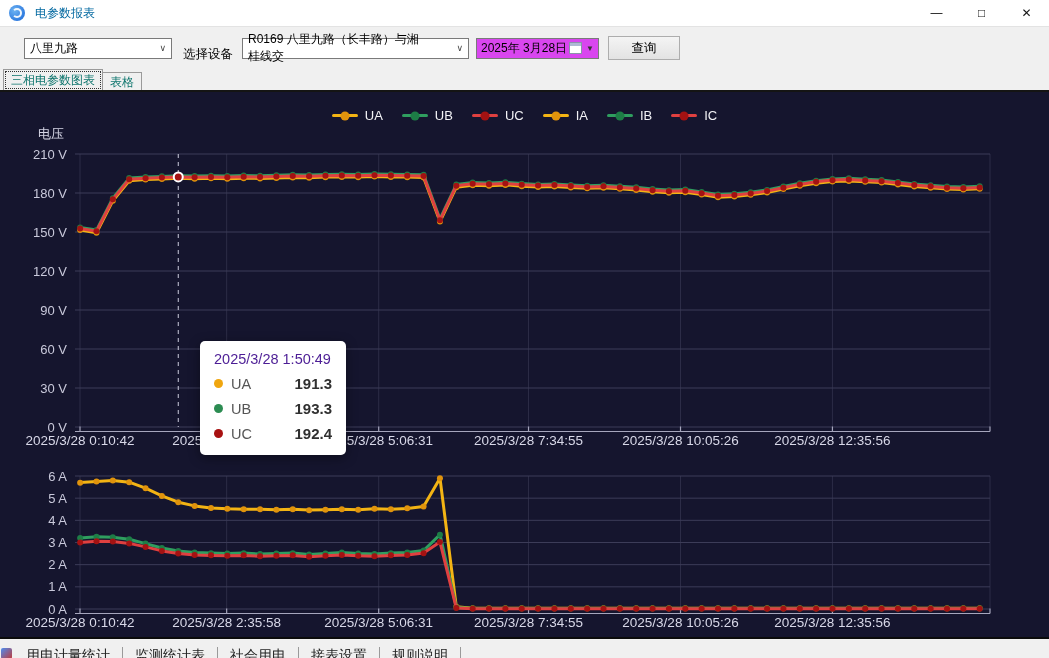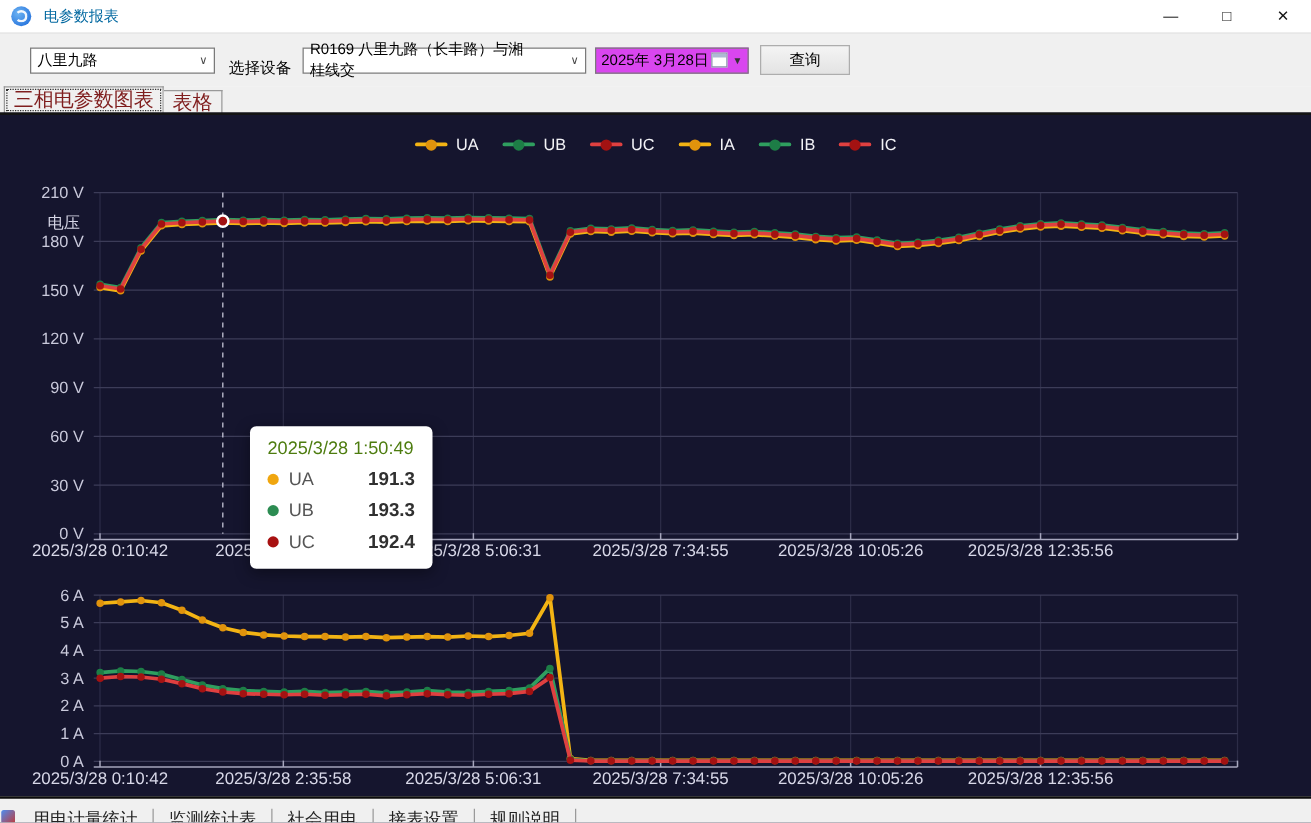--- a/index.html
+++ b/index.html
@@ -31,41 +31,41 @@
   .cal-icon{width:13px;height:12px;border:1px solid #8a93ab;background:#fff;position:relative;
     margin-left:auto;box-sizing:border-box;}
   .cal-icon::before{content:"";position:absolute;left:0;top:0;right:0;height:3px;background:#aeb9d4;}
   .dp-arrow{font-size:8px;color:#333;margin-left:4px;}
   .btn-query{width:70px;height:22px;margin-left:9px;background:linear-gradient(#f4f4f4,#e3e3e3);
     border:1px solid #adadad;font-size:12.5px;color:#000;display:flex;align-items:center;
     justify-content:center;}
 
   
   .tabstrip{height:22px;background:#f0f0f0;display:flex;align-items:flex-end;padding-left:3px;}
-  .tab{box-sizing:border-box;padding:0 7px;font-size:16px;color:#7f1d1d;display:flex;align-items:center;
+  .tab{box-sizing:border-box;padding:0 7px;font-size:12px;color:#0f766e;display:flex;align-items:center;
     background:#f0f0f0;border:1px solid #9a9a9a;border-bottom:none;}
   .tab.active{height:22px;outline:1px dotted #333;outline-offset:-3px;}
   .tab.inactive{height:19px;border-left:none;}
 
   
   .chart-panel{position:absolute;top:90px;left:0;width:1049px;height:547px;background:#15152e;
     border-top:2px solid #141414;box-sizing:content-box;}
   .legend{position:absolute;top:16px;left:0;width:100%;display:flex;justify-content:center;
     gap:19px;z-index:3;}
   .legend-item{display:flex;align-items:center;gap:7px;color:#f2f2f6;font-size:13px;}
   .legend-line{width:26px;height:3px;border-radius:2px;position:relative;}
   .legend-dot{position:absolute;left:50%;top:50%;transform:translate(-50%,-50%);
     width:9px;height:9px;border-radius:50%;}
-  .axis-title{position:absolute;top:33px;left:38px;color:#d6d6e6;font-size:13px;z-index:2;margin-top:44px;}
+  .axis-title{position:absolute;top:33px;left:38px;color:#d6d6e6;font-size:13px;z-index:2;}
   #charts{position:absolute;left:0;top:0;width:1049px;height:547px;}
 
   
   .tooltip{position:absolute;left:200px;top:249px;width:146px;background:#ffffff;border-radius:5px;
     box-shadow:0 3px 12px rgba(0,0,0,.4);padding:10px 14px 13px 14px;z-index:5;box-sizing:border-box;}
-  .tt-title{font-size:14.5px;color:#4d7c0f;}
+  .tt-title{font-size:14.5px;color:#4c1d95;}
   .tt-row{display:flex;align-items:center;margin-top:8px;font-size:14.5px;color:#555;}
   .tt-dot{width:9px;height:9px;border-radius:50%;margin-right:8px;flex:0 0 auto;}
   .tt-val{margin-left:auto;font-weight:bold;color:#303030;font-size:15px;}
 
   
   .bottom{position:absolute;top:637px;left:0;width:1049px;height:21px;background:#f0f0f0;
     border-top:2px solid #0b0b0b;overflow:hidden;box-sizing:content-box;}
   .bottom-tabs{position:absolute;top:8px;left:14px;display:flex;font-size:14px;color:#222;
     white-space:nowrap;}
   .bottom-tab{padding:0 12px;border-right:1px solid #9a9a9a;}

